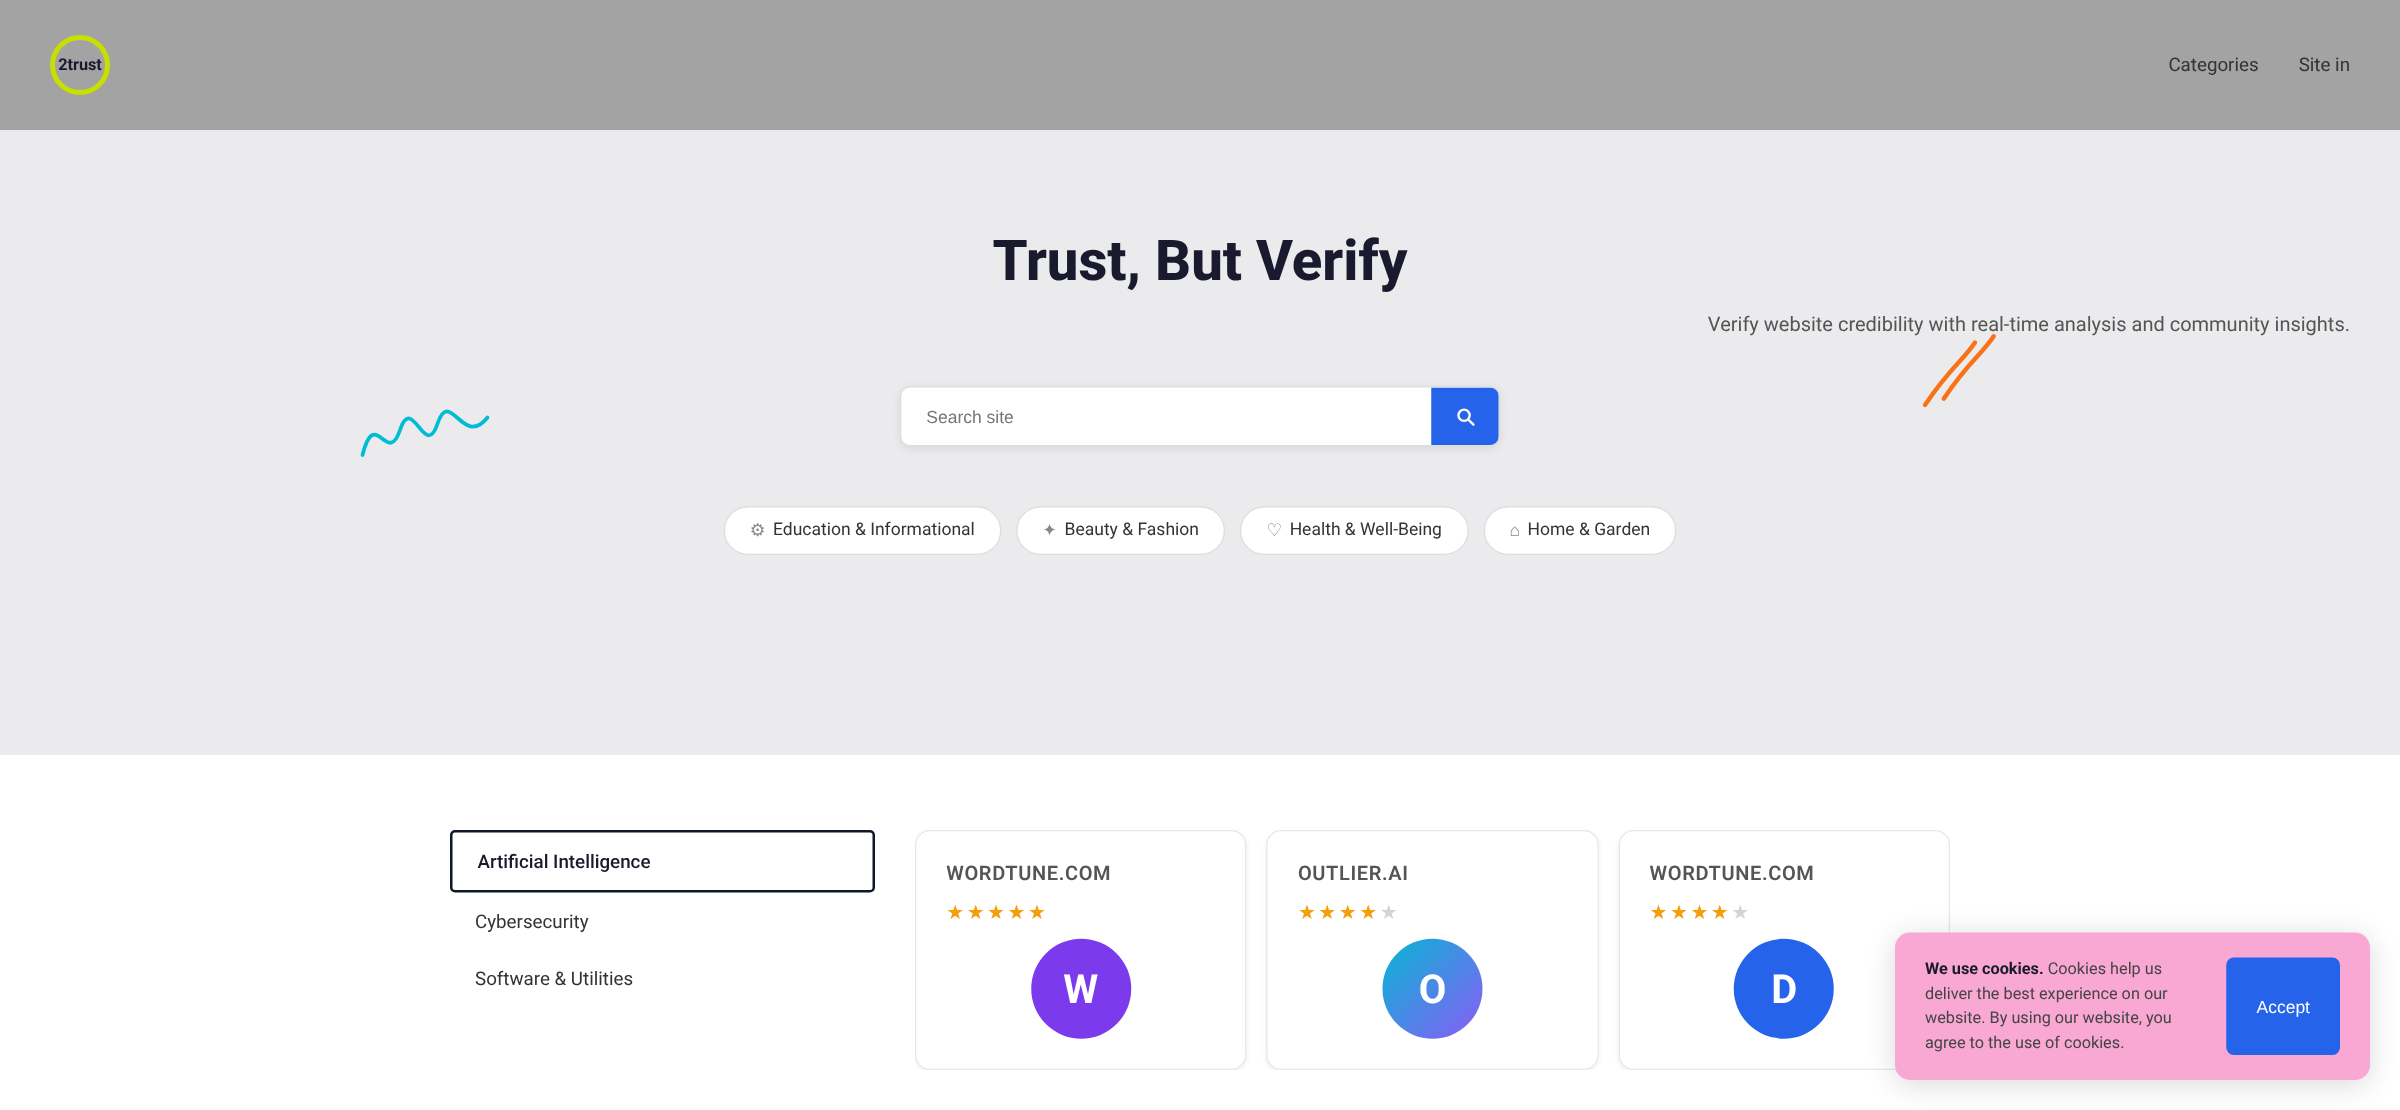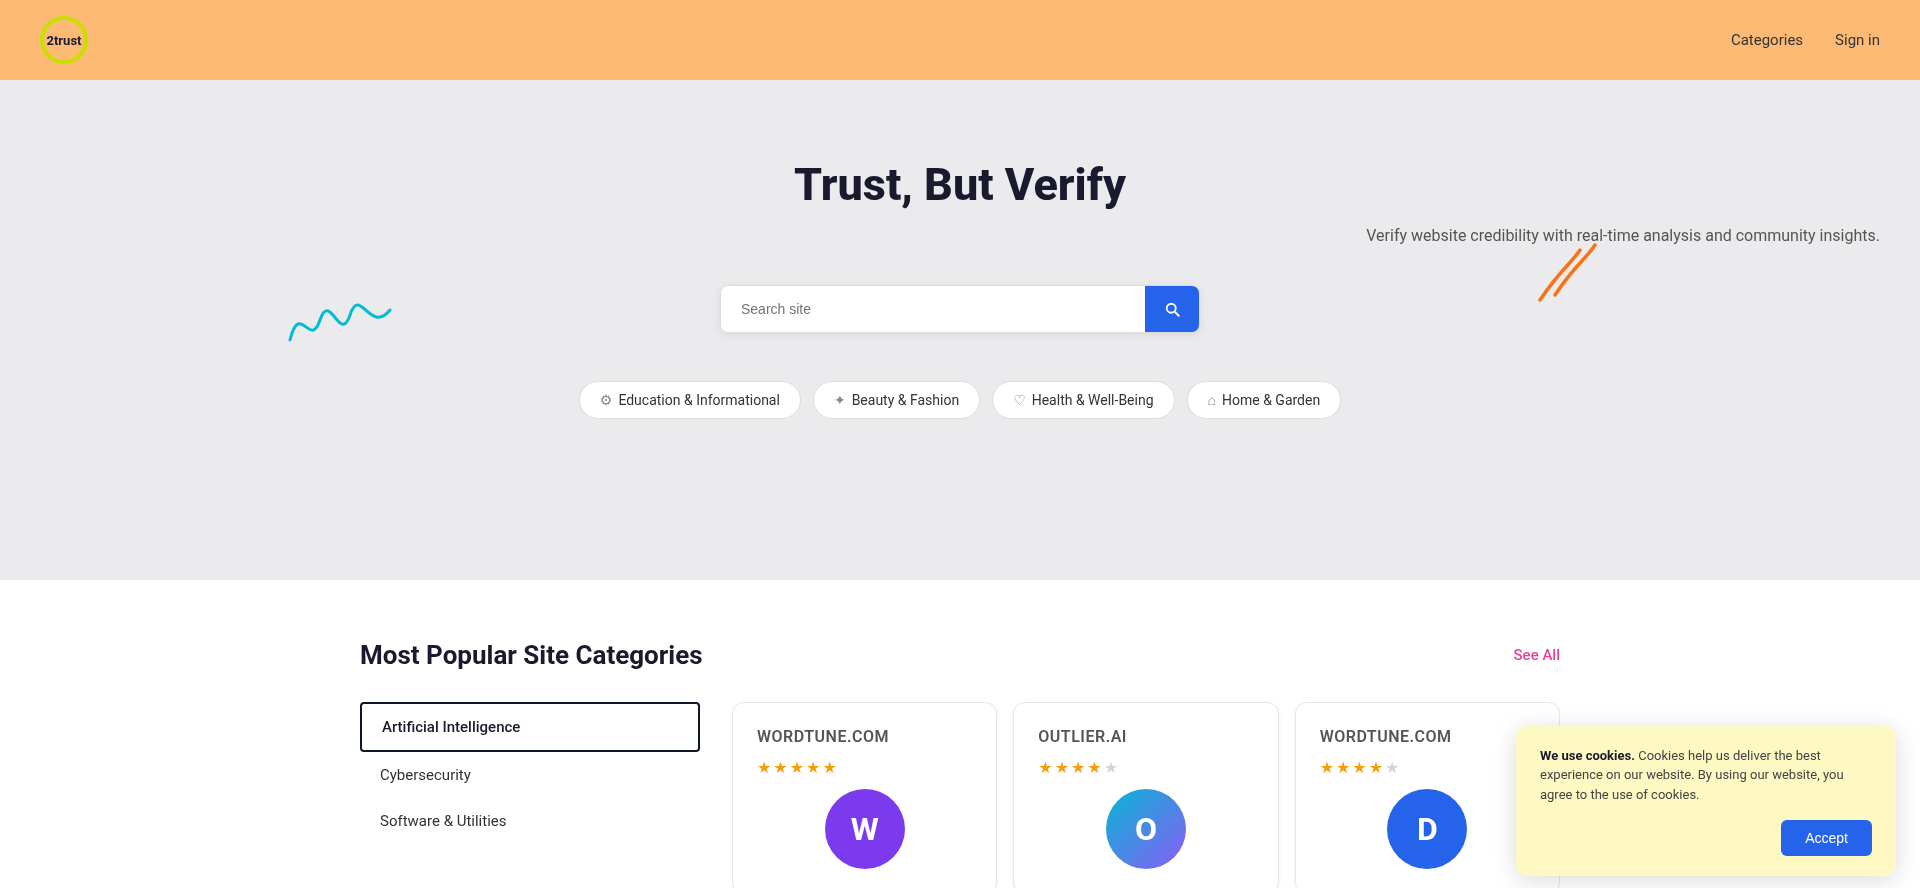--- a/index.html
+++ b/index.html
@@ -3,22 +3,22 @@
   <meta charset="utf-8">
   <style>
     * { margin: 0; padding: 0; box-sizing: border-box; }
     body { font-family: -apple-system, BlinkMacSystemFont, 'Segoe UI', Roboto, sans-serif; background: #f0f2f5; color: #1a1a2e; }
 
     
     .header {
       display: flex;
       align-items: center;
       justify-content: space-between;
-      padding: 16px 40px;
-      background: #fdba74;
+      padding: 28px 40px;
+      background: #a3a3a3;
     }
     .logo-wrap {
       display: flex;
       align-items: center;
       gap: 8px;
       cursor: pointer;
     }
     .logo-circle {
       width: 48px;
       height: 48px;
@@ -236,29 +236,29 @@
       font-weight: 700;
       margin: 0 auto;
     }
     .wordtune-logo { background: #7c3aed; color: #fff; }
     .outlier-logo { background: linear-gradient(135deg, #06b6d4, #8b5cf6); color: #fff; }
     .deepmind-logo { background: #2563eb; color: #fff; }
 
     
     .cookie-banner {
       position: fixed;
-      bottom: 12px;
+      bottom: 24px;
       right: 24px;
-      background: #fef9c3;
+      background: #f9a8d4;
       border-radius: 12px;
       padding: 20px 24px;
       max-width: 380px;
       box-shadow: 0 4px 24px rgba(0,0,0,0.15);
       display: flex;
-      flex-direction: column;
+      flex-direction: row;
       gap: 16px;
       z-index: 100;
     }
     .cookie-text {
       font-size: 13px;
       color: #444;
       line-height: 1.5;
     }
     .cookie-text strong { color: #1a1a2e; }
     .cookie-actions {
@@ -280,21 +280,21 @@
 <body>
 
 <header class="header">
   <div class="logo-wrap">
     <div class="logo-circle">
       <span class="logo-text-inner">2trust</span>
     </div>
   </div>
   <nav class="nav-links">
     <a class="nav-link">Categories</a>
-    <a class="nav-link">Sign in</a>
+    <a class="nav-link">Site in</a>
   </nav>
 </header>
 
 <section class="hero">
 
   <svg class="deco-wave" viewBox="0 0 120 80" fill="none" xmlns="http://www.w3.org/2000/svg">
     <path d="M10 60 C20 20, 30 70, 40 40 C50 10, 60 65, 70 35 C80 5, 90 55, 110 30" stroke="#00bcd4" stroke-width="3" fill="none" stroke-linecap="round"></path>
   </svg>
 
   <svg class="deco-lines" width="80" height="70" viewBox="0 0 80 70" fill="none" xmlns="http://www.w3.org/2000/svg">
@@ -328,24 +328,20 @@
       <span>Health &amp; Well-Being</span>
     </div>
     <div class="category-pill">
       <span class="pill-icon">⌂</span>
       <span>Home &amp; Garden</span>
     </div>
   </div>
 </section>
 
 <section class="lower-section">
-  <div class="lower-header">
-    <h2 class="section-title">Most Popular Site Categories</h2>
-    <span class="see-all">See All</span>
-  </div>
 
   <div class="lower-content">
 
     <div class="category-list">
       <div class="cat-item active">Artificial Intelligence</div>
       <div class="cat-item">Cybersecurity</div>
       <div class="cat-item">Software &amp; Utilities</div>
     </div>
 
     <div class="site-cards">

